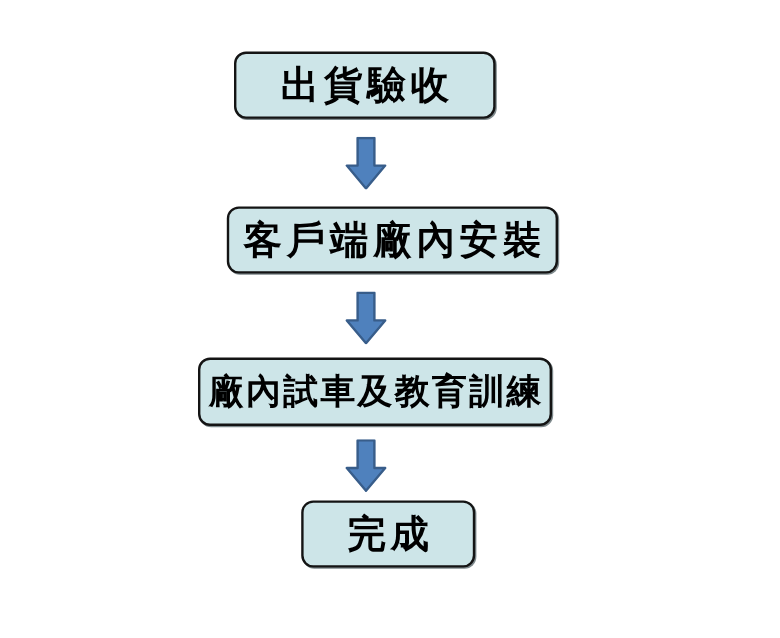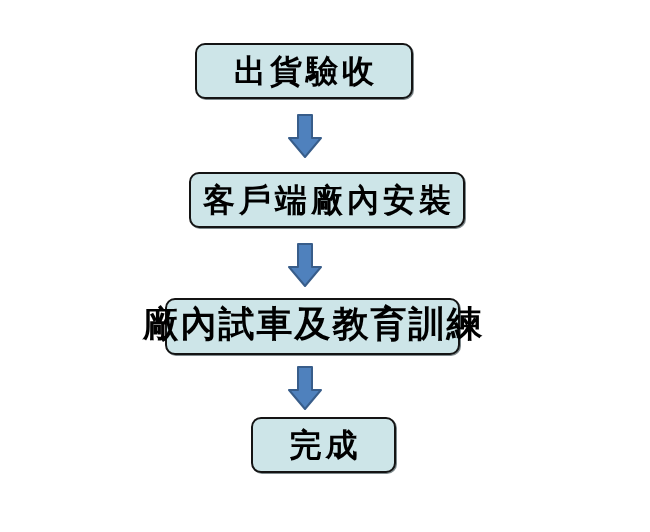--- a/index.html
+++ b/index.html
@@ -32,21 +32,21 @@
     white-space: nowrap;
     letter-spacing: 4px;
     text-indent: 4px; 
     line-height: 1;
   }
   .node-1 { left: 195px; top: 43px;  width: 218px; height: 56px; }
   .node-1 .label { font-size: 32px; }
   .node-2 { left: 172px; top: 172px; width: 276px; height: 56px; margin-left: 17px; }
   .node-2 .label { font-size: 32px; }
   .node-3 { left: 165px; top: 298px; width: 295px; height: 57px; }
-  .node-3 .label { font-size: 36px; letter-spacing: 2px; text-indent: 2px; font-family: Liberation Mono, monospace; }
+  .node-3 .label { font-size: 29px; letter-spacing: 2px; text-indent: 2px; }
   .node-4 { left: 235px; top: 417px; width: 145px; height: 56px; margin-left: 16px; }
   .node-4 .label { font-size: 32px; }
   .flow-arrow {
     position: absolute;
     width: 36px;
     height: 44px;
   }
   .arrow-1 { left: 287px; top: 114px; }
   .arrow-2 { left: 287px; top: 243px; }
   .arrow-3 { left: 287px; top: 366px; }

